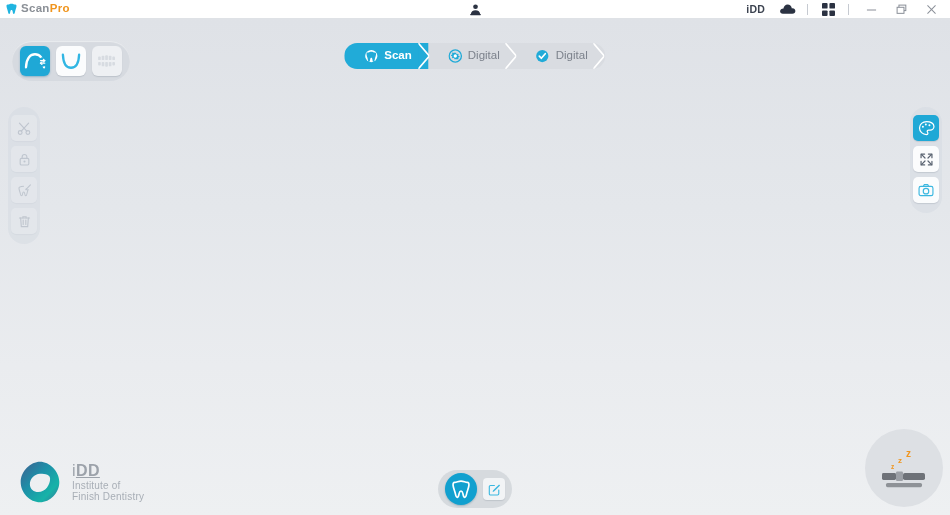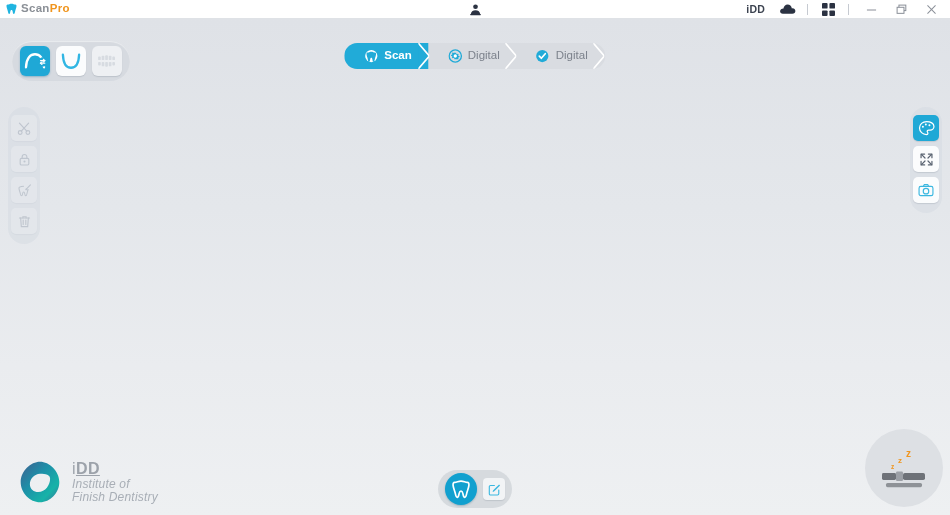--- a/index.html
+++ b/index.html
@@ -122,21 +122,21 @@
 
   
   .idd {
     position:absolute; left:17px; bottom:10px;
     display:flex; align-items:center; gap:9px;
   }
   .idd-mark { width:46px; height:46px; display:block; }
   .idd-text { line-height:1.12; }
   .idd-title { font-size:16px; color:#9fa5ad; letter-spacing:.4px; }
   .idd-title b { font-weight:700; color:#9ca2aa;text-decoration:underline; }
-  .idd-sub { font-size:12px; color:#a8aeb6; letter-spacing:.2px;font-style:italic; }
+  .idd-sub { font-size:10px; color:#a8aeb6; letter-spacing:.2px; }
 
   
   .scanner {
     position:absolute; right:7px; bottom:8px;
     width:78px; height:78px; border-radius:50%;
     background:#dde0e4;
     display:flex; align-items:center; justify-content:center;
   }
   .scanner svg { display:block; }
 </style>

